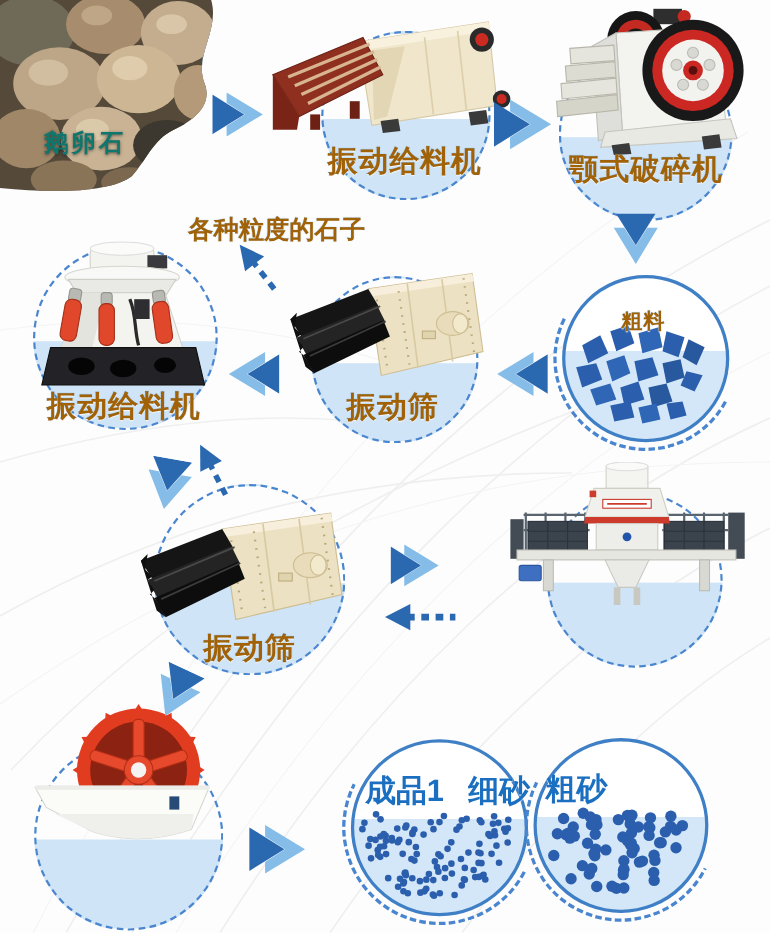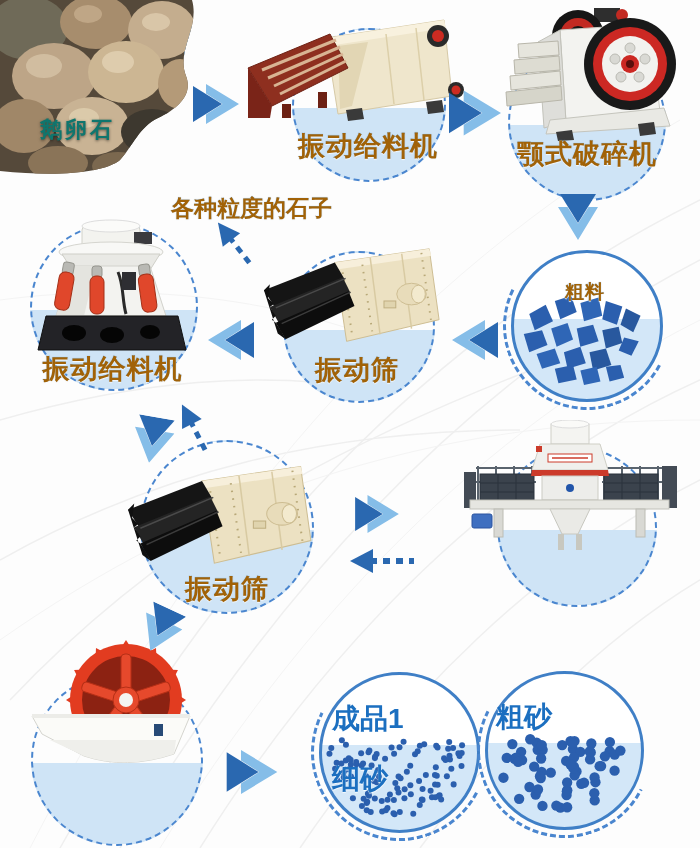--- a/index.html
+++ b/index.html
@@ -33,21 +33,20 @@
   }
   .small-label{font-size:23px; letter-spacing:0;}
   .pebble-label{
     position:absolute; color:#0f766e; font-weight:bold; font-size:22px;
     letter-spacing:3px; text-shadow:0 1px 3px rgba(0,0,0,.55);
   }
   .product-label{
     position:absolute; display:flex; gap:22px; color:#1b6fc0;
     font-weight:bold; font-size:28px; white-space:nowrap;
     text-shadow:0 1px 1px rgba(255,255,255,.9);
-    flex-direction:column;
   }
   svg{display:block;}
 </style>
 </head>
 <body>
 
 <div id="canvas">
 
   <svg class="abs" style="left:0;top:0" width="700" height="848" viewBox="0 0 700 848">
     <g fill="none" stroke="#efefef" stroke-width="1.5">

